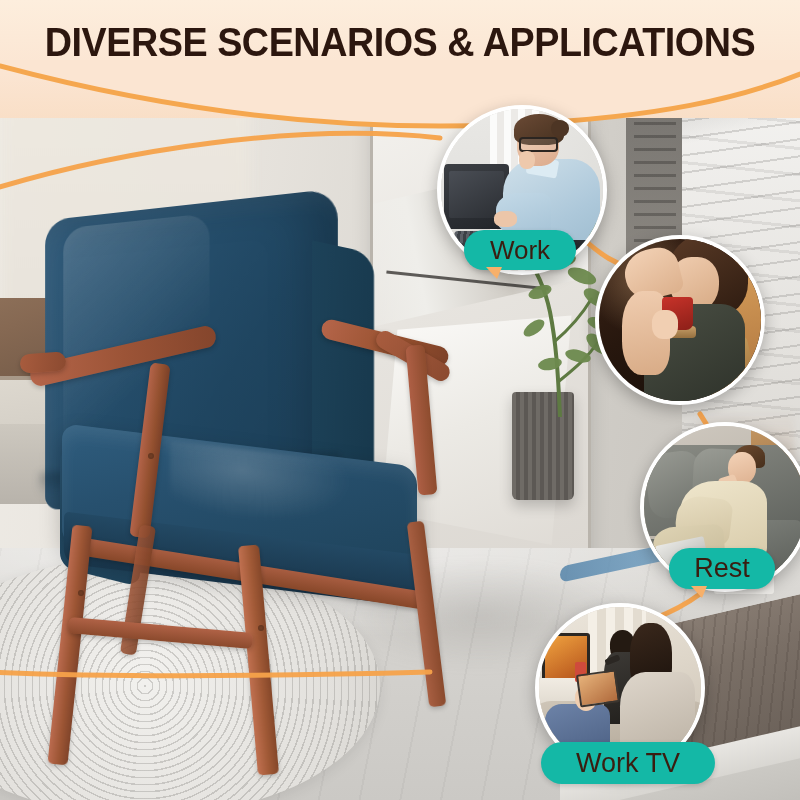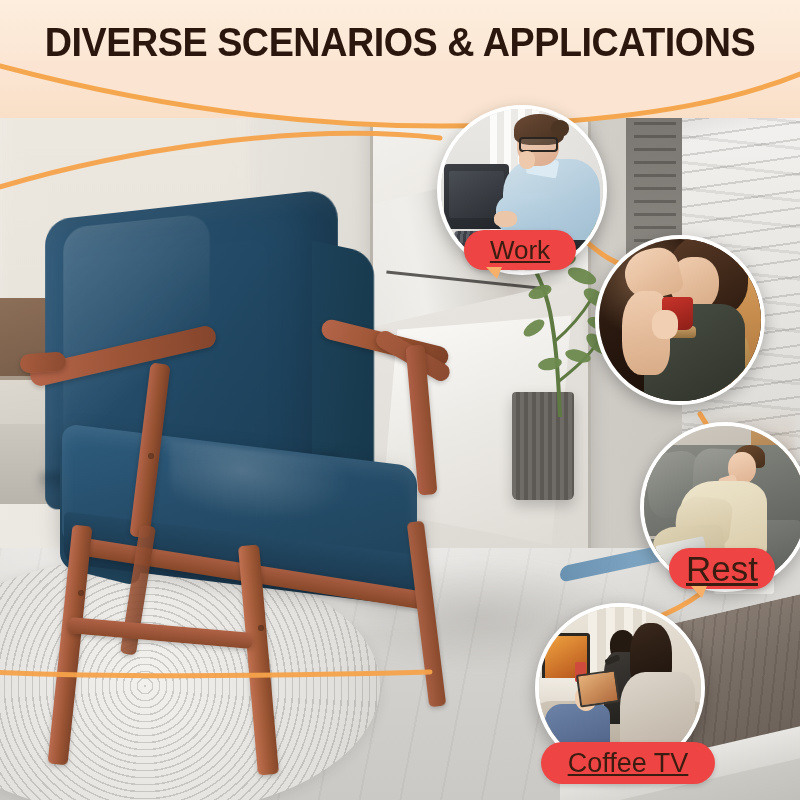--- a/index.html
+++ b/index.html
@@ -308,29 +308,28 @@
 
   .bubble{position:absolute;z-index:20;}
   .bubble .circle{
     position:relative;border-radius:50%;overflow:hidden;
     border:4px solid #ffffff;
     box-shadow:0 5px 16px rgba(0,0,0,.26);
     background:#cfcac3;
   }
   .pill{
     position:absolute;z-index:24;
-    background:#ef4444;
+    background:#14b8a6;
     color:#3a1d10;
     border-radius:999px;
     font-weight:400;
     display:flex;align-items:center;justify-content:center;
     box-shadow:0 2px 5px rgba(0,0,0,.16);
     white-space:nowrap;
     font-family:"Liberation Sans","DejaVu Sans",sans-serif;
-    text-decoration:underline;
   }
   .pill::after{
     content:"";position:absolute;left:22px;bottom:-9px;
     width:0;height:0;border-left:11px solid transparent;border-right:5px solid transparent;
     border-top:12px solid #f7b06a;
   }
   .pill.no-tail::after{display:none;}
 
   
   .ph{position:absolute;inset:0;}
@@ -561,21 +560,21 @@
         <div class="rst-hair"></div>
         <div class="rst-head"></div>
         <div class="rst-neck"></div>
         <div class="rst-torso"></div>
         <div class="rst-armL"></div>
         <div class="rst-lap"></div>
         <div class="rst-book"></div>
       </div>
     </div>
   </div>
-  <div class="pill" style="left:669px;top:548px;width:106px;height:41px;font-size:35px;">Rest</div>
+  <div class="pill" style="left:669px;top:548px;width:106px;height:41px;font-size:27px;">Rest</div>
 
   <div class="bubble" style="left:535px;top:603px;">
     <div class="circle" style="width:162px;height:162px;">
       <div class="ph">
         <div class="tv-bg"></div>
         <div class="tv-curtain"></div>
         <div class="tv-screen"></div>
         <div class="tv-stand"></div>
         <div class="tv-vase"></div>
         <div class="tv-sofa"></div>
@@ -583,15 +582,15 @@
           <div class="tv-p1-body"></div>
         <div class="tv-remote"></div>
         <div class="tv-p2-hair"></div>
           <div class="tv-p2-body"></div>
         <div class="tv-p3-body"></div>
           <div class="tv-p3-head"></div>
         <div class="tv-tablet"></div>
       </div>
     </div>
   </div>
-  <div class="pill no-tail" style="left:541px;top:742px;width:174px;height:42px;font-size:27px;">Coffee TV</div>
+  <div class="pill no-tail" style="left:541px;top:742px;width:174px;height:42px;font-size:27px;">Work TV</div>
 
 </div>
 
 </body></html>

